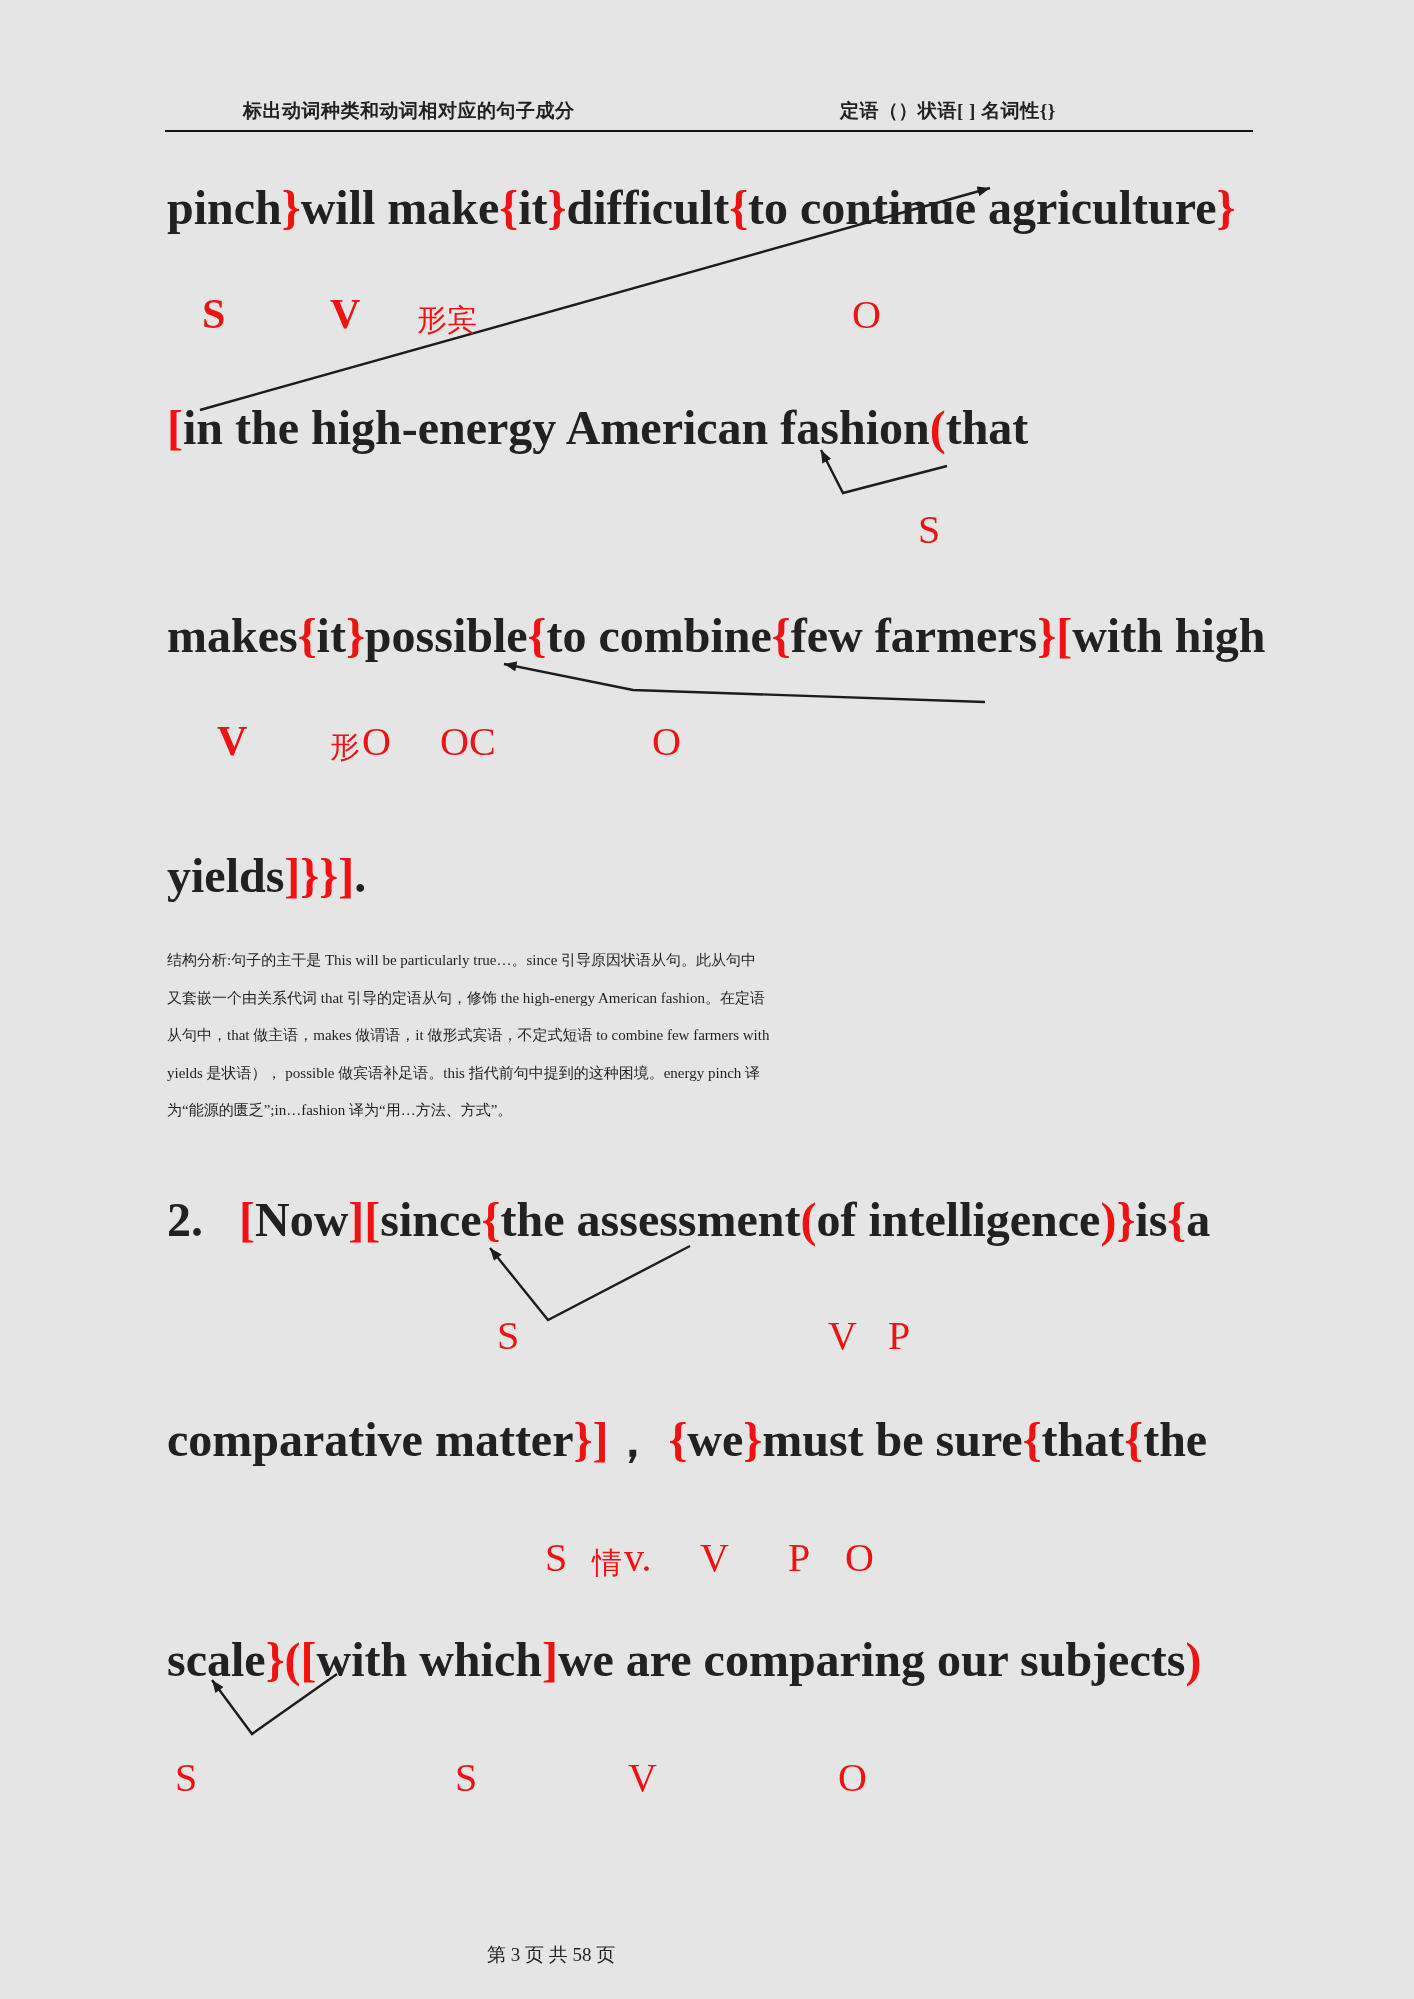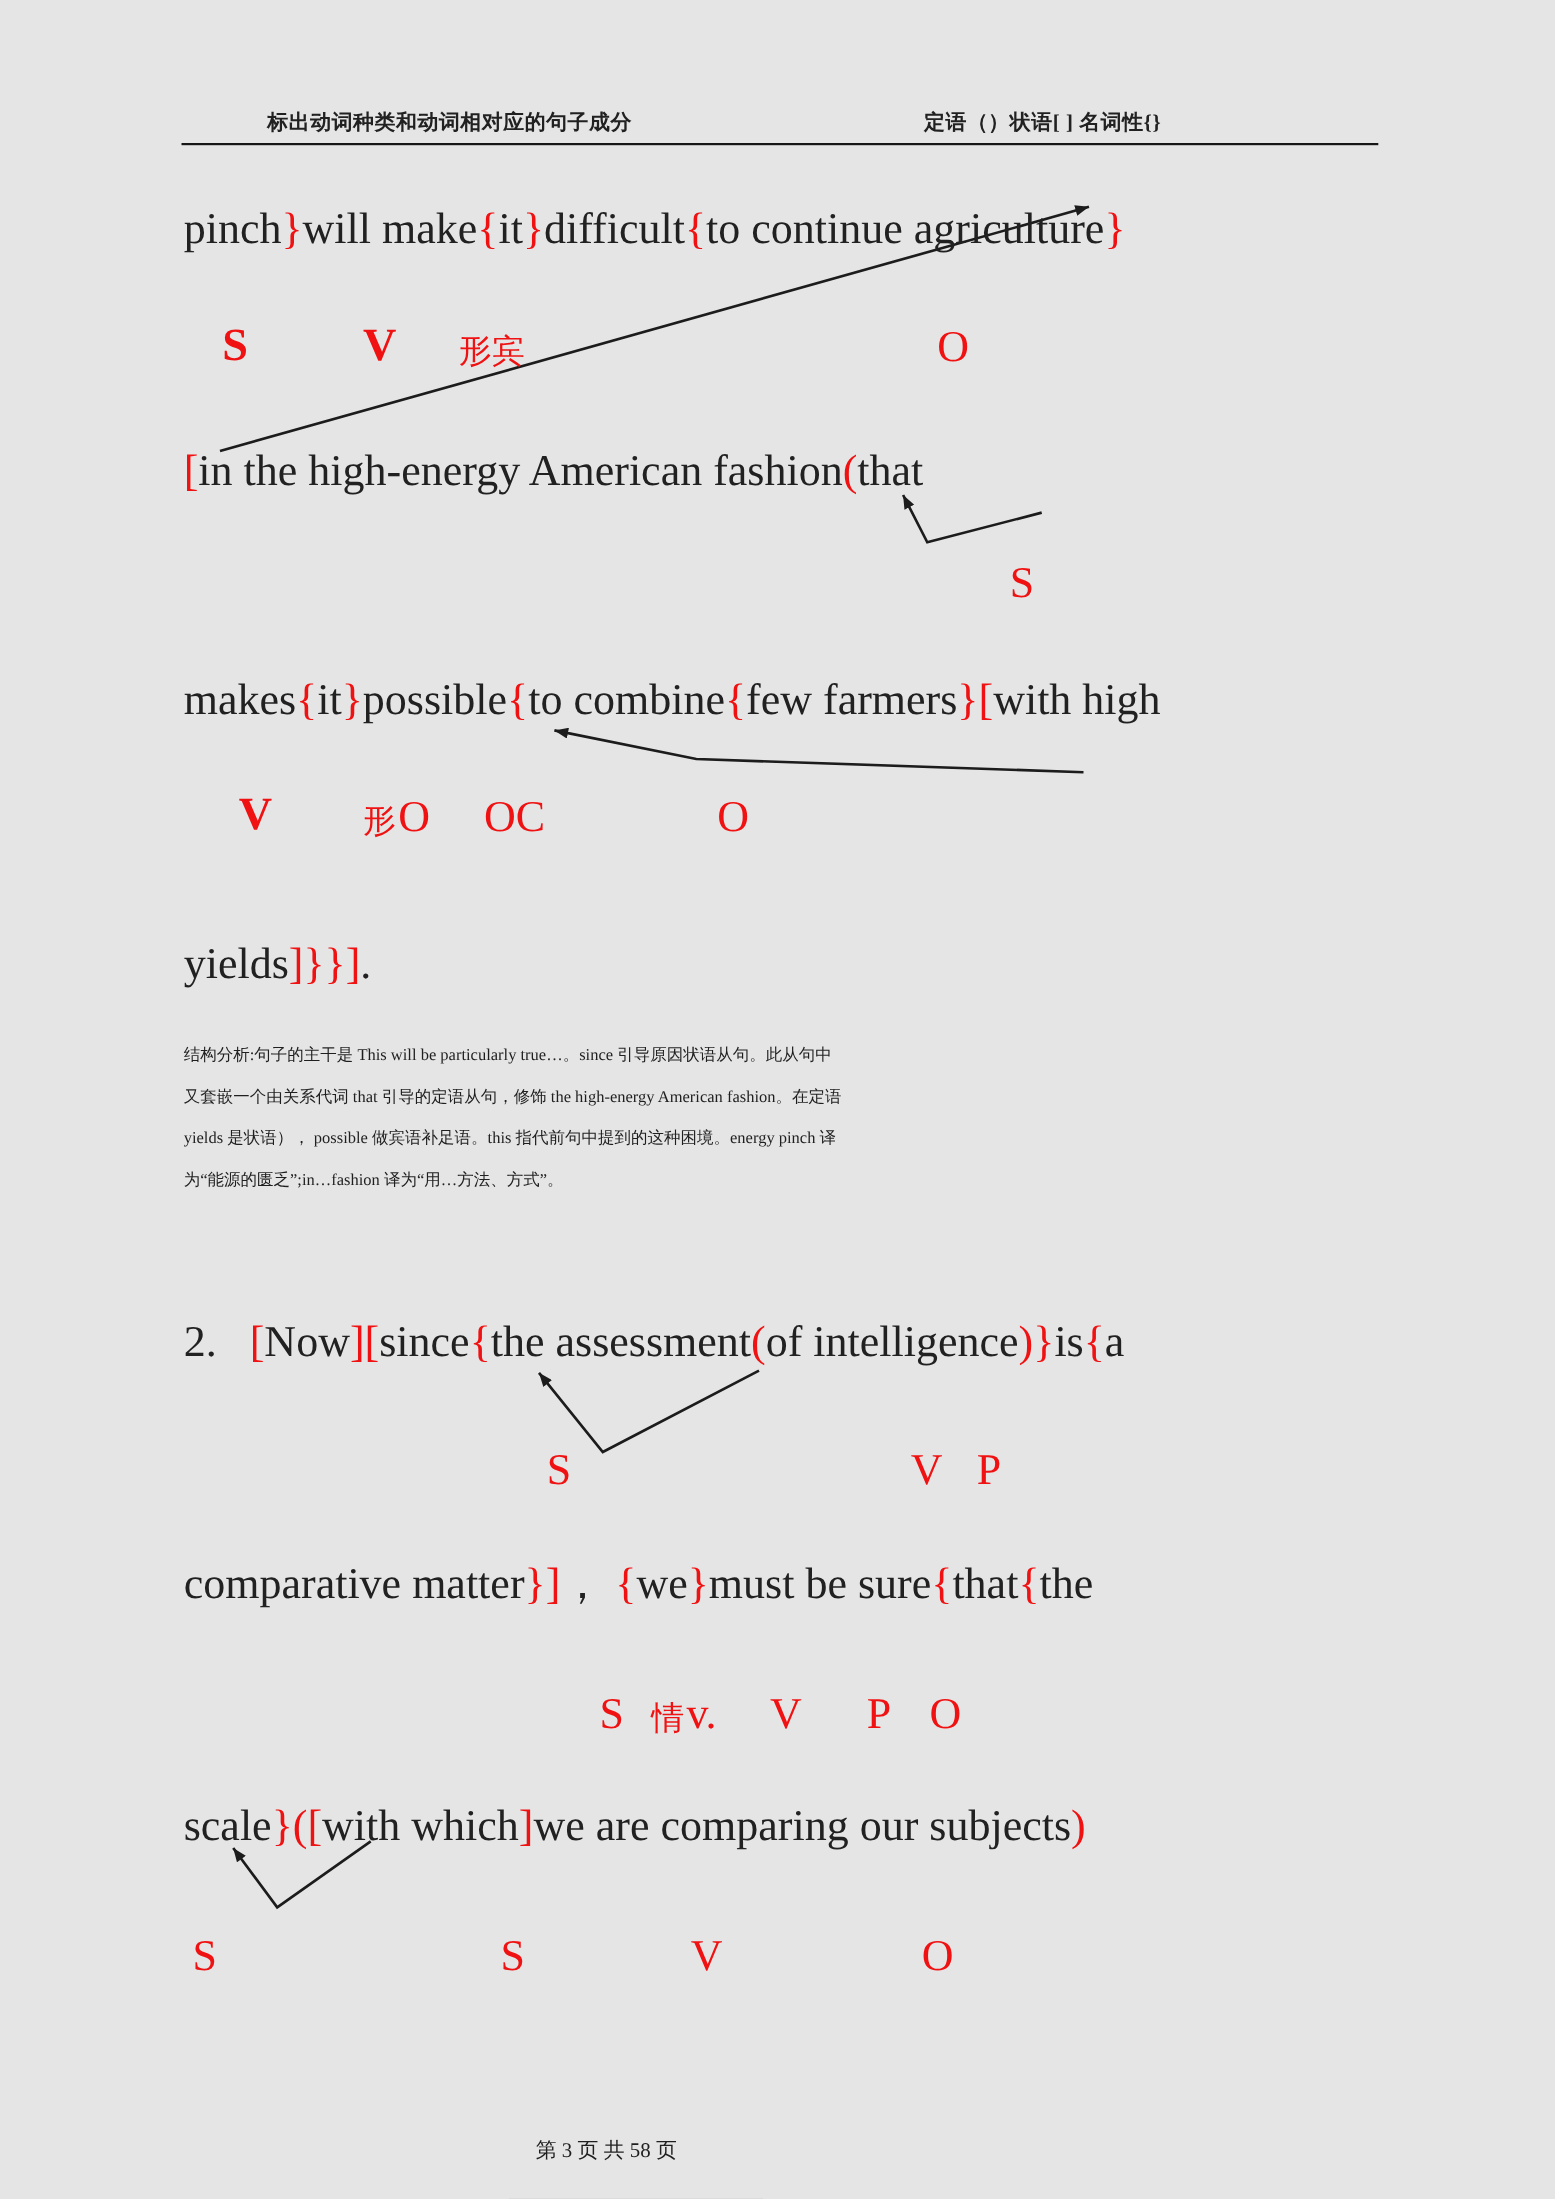--- a/index.html
+++ b/index.html
@@ -9,21 +9,21 @@
     font-family:"Liberation Serif","DejaVu Serif",serif; color:var(--ink);
     margin:0 auto; overflow:hidden;
   }
   .arrows{position:absolute; left:0; top:0; pointer-events:none;}
   .arrows polyline{fill:none; stroke:#1c1c1c; stroke-width:2.4px;}
   .hdr{position:absolute; top:98px; font-weight:bold; font-size:19px; letter-spacing:.5px; white-space:pre;}
   .hdr-left{left:243px;}
   .hdr-right{left:840px;}
   .rule{position:absolute; top:130px; left:165px; width:1088px; height:2px; background:#161616;}
   .big{
-    position:absolute; left:167px; font-size:40px; font-weight:normal;
+    position:absolute; left:167px; font-size:48px; font-weight:bold;
     line-height:48px; white-space:pre;
   }
   .seg-k{color:var(--ink);}
   .seg-r{color:var(--red);}
   .lbl-row{position:absolute; left:0; top:0; width:100%; height:48px;}
   .lbl{
     position:absolute; bottom:0; color:var(--red);
     font-size:40px; line-height:1; font-weight:normal; white-space:pre;
   }
   .lbl.b{font-weight:bold; font-size:42px;}
@@ -74,20 +74,21 @@
       <span class="lbl" style="left: 362px;">O</span>
       <span class="lbl" style="left: 440px;">OC</span>
       <span class="lbl" style="left: 652px;">O</span>
     </div>
 
   <div class="big" style="top:852px"><span class="seg-k">yields</span><span class="seg-r">]}}]</span><span class="seg-k">.</span></div>
 
   <div class="para">
       <div class="pline">结构分析:句子的主干是 This will be particularly true…。since 引导原因状语从句。此从句中</div>
       <div class="pline">又套嵌一个由关系代词 that 引导的定语从句，修饰 the high-energy American fashion。在定语</div>
+      <div class="pline">从句中，that 做主语，makes 做谓语，it 做形式宾语，不定式短语 to combine few farmers with</div>
       <div class="pline">yields 是状语）， possible 做宾语补足语。this 指代前句中提到的这种困境。energy pinch 译</div>
       <div class="pline">为“能源的匮乏”;in…fashion 译为“用…方法、方式”。</div>
     </div>
 
   <div class="big" style="top:1196px"><span class="seg-k">2.   </span><span class="seg-r">[</span><span class="seg-k">Now</span><span class="seg-r">][</span><span class="seg-k">since</span><span class="seg-r">{</span><span class="seg-k">the assessment</span><span class="seg-r">(</span><span class="seg-k">of intelligence</span><span class="seg-r">)}</span><span class="seg-k">is</span><span class="seg-r">{</span><span class="seg-k">a</span></div>
   <div class="lbl-row" style="top:1308px">
       <span class="lbl" style="left: 497px;">S</span>
       <span class="lbl" style="left: 828px;">V</span>
       <span class="lbl" style="left: 888px;">P</span>
     </div>

